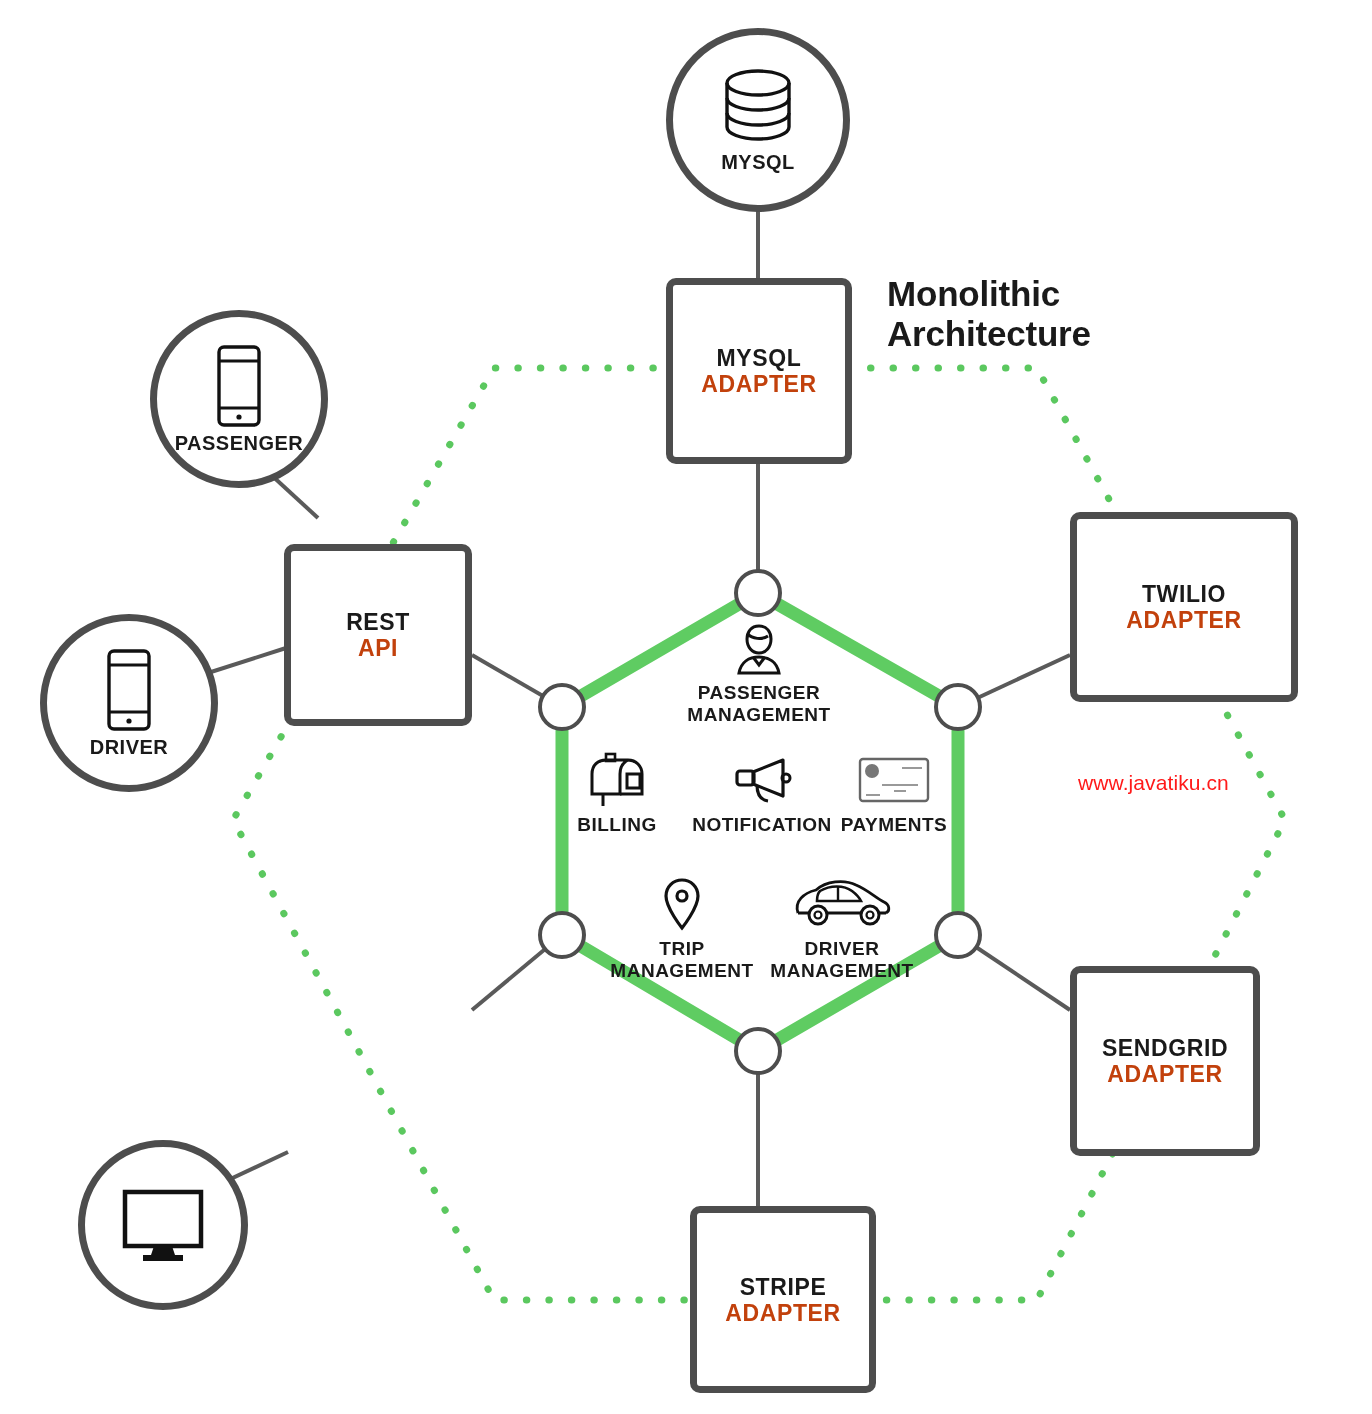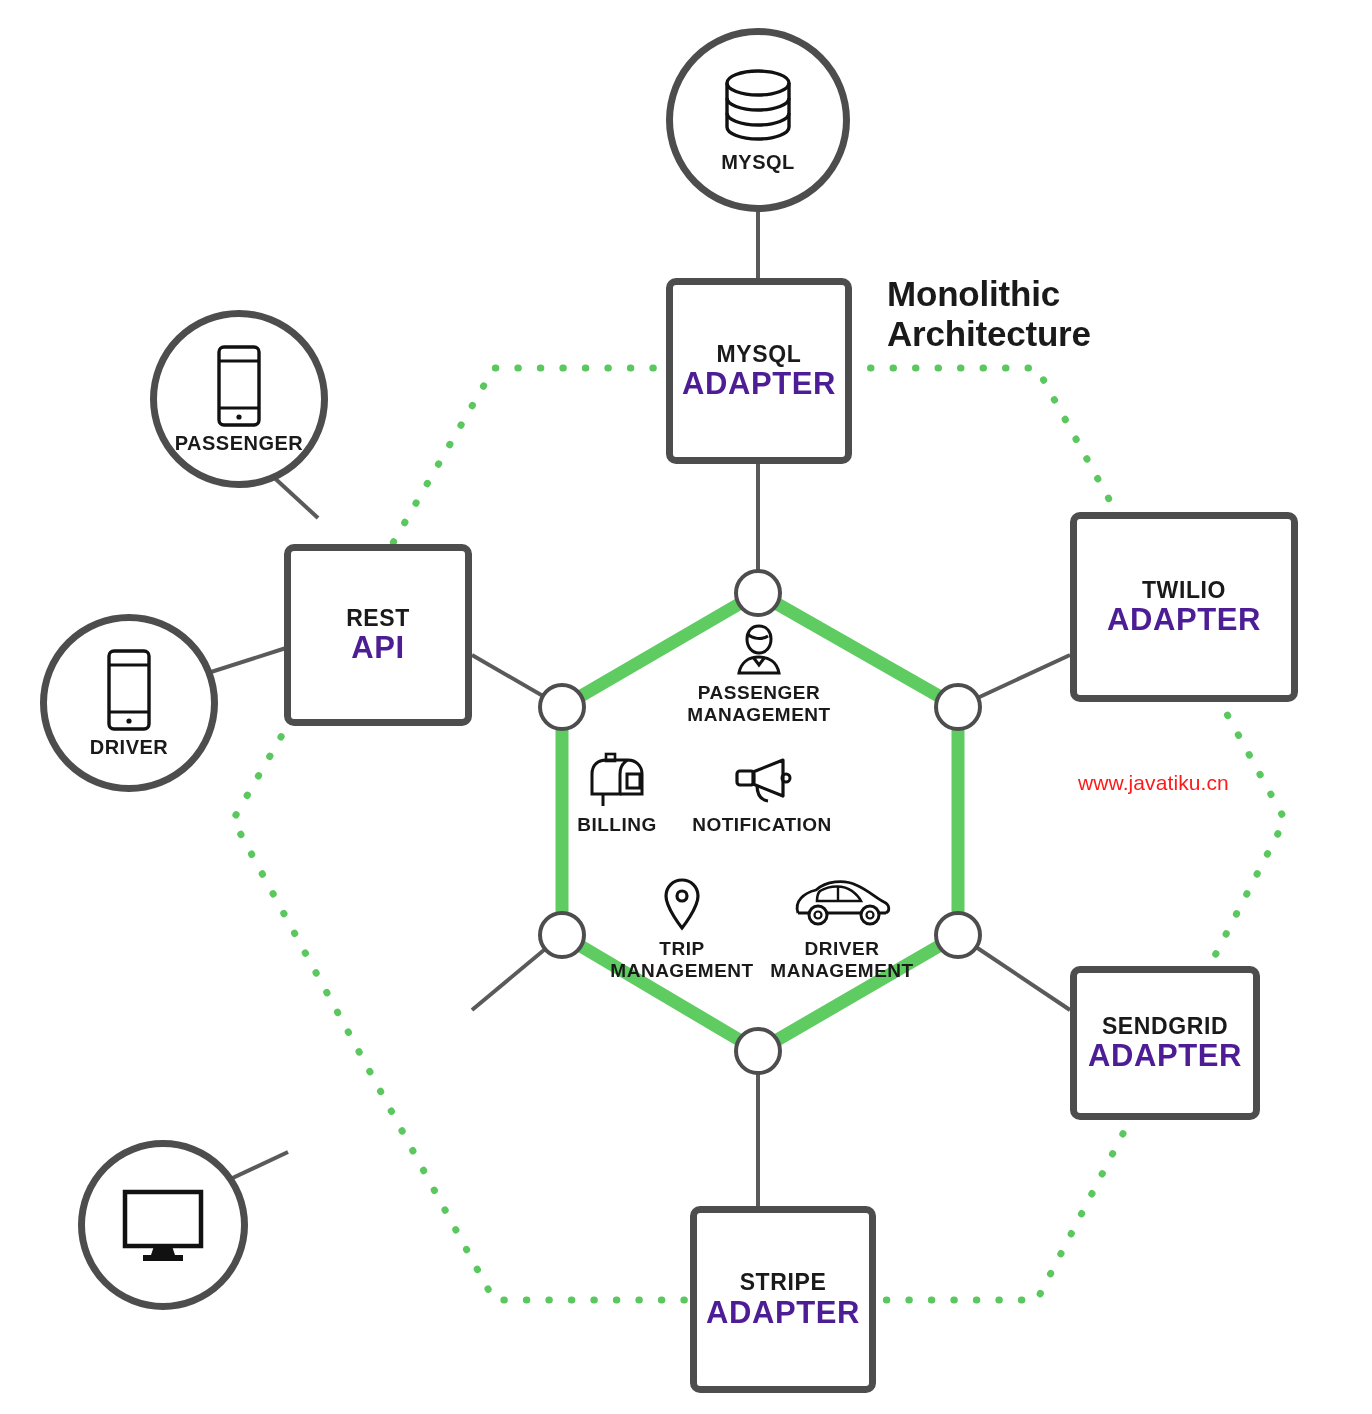--- a/index.html
+++ b/index.html
@@ -4,21 +4,21 @@
 <style>
   html,body{margin:0;padding:0;background:#ffffff;}
   body{font-family:"Liberation Sans", sans-serif;}
   #stage{position:relative;width:1372px;height:1414px;background:#ffffff;overflow:hidden;}
   #svg-layer{position:absolute;left:0;top:0;width:1372px;height:1414px;}
 
   .node-box{position:absolute;box-sizing:border-box;background:#ffffff;
     border:7px solid #4d4d4d;border-radius:10px;
     display:flex;flex-direction:column;align-items:center;justify-content:center;}
   .node-box .l1{font-size:23px;font-weight:bold;color:#1a1a1a;letter-spacing:.6px;line-height:1.13;}
-  .node-box .l2{font-size:31px;font-weight:bold;color:#4c1d95;letter-spacing:.6px;line-height:1.13;}
+  .node-box .l2{font-size:23px;font-weight:bold;color:#c2410c;letter-spacing:.6px;line-height:1.13;}
 
   .node-circle{position:absolute;box-sizing:border-box;background:#ffffff;
     border:7px solid #4d4d4d;border-radius:50%;
     display:flex;flex-direction:column;align-items:center;justify-content:center;}
   .node-circle .clabel{font-size:20px;font-weight:bold;color:#1a1a1a;letter-spacing:.5px;margin-top:4px;}
   .node-circle .cicon{display:flex;align-items:center;justify-content:center;}
 
   .service{position:absolute;display:flex;flex-direction:column;align-items:center;text-align:center;}
   .service .sicon{display:flex;align-items:center;justify-content:center;height:56px;}
   .service .slabel{font-size:19px;font-weight:bold;color:#1a1a1a;letter-spacing:.5px;line-height:1.18;margin-top:6px;white-space:pre-line;}
@@ -114,21 +114,21 @@
   <div class="node-box" style="left:666px;top:278px;width:186px;height:186px;">
     <div class="l1">MYSQL</div>
     <div class="l2">ADAPTER</div>
   </div>
 
   <div class="node-box" style="left:1070px;top:512px;width:228px;height:190px;">
     <div class="l1">TWILIO</div>
     <div class="l2">ADAPTER</div>
   </div>
 
-  <div class="node-box" style="left:1070px;top:966px;width:190px;height:154px;">
+  <div class="node-box" style="left:1070px;top:966px;width:190px;height:190px;">
     <div class="l1">SENDGRID</div>
     <div class="l2">ADAPTER</div>
   </div>
 
   <div class="node-box" style="left:690px;top:1206px;width:186px;height:187px;">
     <div class="l1">STRIPE</div>
     <div class="l2">ADAPTER</div>
   </div>
 
   <div class="node-box" style="left:284px;top:514px;width:188px;height:182px;margin-top:30px;">
@@ -168,20 +168,33 @@
       <svg width="62" height="52" viewBox="0 0 62 52">
         <path d="M52 6 L22 18 v12 L52 42 z" fill="none" stroke="#111" stroke-width="3.2" stroke-linejoin="round"></path>
         <rect x="6" y="17" width="17" height="14" rx="3" fill="none" stroke="#111" stroke-width="3.2"></rect>
         <circle cx="55" cy="24" r="4" fill="none" stroke="#111" stroke-width="3"></circle>
         <path d="M26 31 c0 10 4 15 11 16" fill="none" stroke="#111" stroke-width="3.2"></path>
       </svg>
     </span>
     <span class="slabel">NOTIFICATION</span>
   </div>
 
+  <div class="service" style="left:836px;top:752px;width:116px;">
+    <span class="sicon">
+      <svg width="72" height="48" viewBox="0 0 72 48">
+        <rect x="2" y="3" width="68" height="42" rx="3" fill="#fff" stroke="#666" stroke-width="2.4"></rect>
+        <circle cx="14" cy="15" r="7" fill="#777"></circle>
+        <line x1="44" y1="12" x2="64" y2="12" stroke="#999" stroke-width="2"></line>
+        <line x1="24" y1="29" x2="60" y2="29" stroke="#999" stroke-width="2"></line>
+        <line x1="36" y1="35" x2="48" y2="35" stroke="#999" stroke-width="2"></line>
+        <line x1="8" y1="39" x2="22" y2="39" stroke="#999" stroke-width="2"></line>
+      </svg>
+    </span>
+    <span class="slabel">PAYMENTS</span>
+  </div>
 
   <div class="service" style="left:604px;top:876px;width:156px;">
     <span class="sicon">
       <svg width="40" height="56" viewBox="0 0 40 56">
         <path d="M20 4 c-9 0 -16 7 -16 16 c0 12 16 32 16 32 c0 0 16 -20 16 -32 c0 -9 -7 -16 -16 -16 z" fill="none" stroke="#111" stroke-width="3.2"></path>
         <circle cx="20" cy="20" r="5" fill="none" stroke="#111" stroke-width="3.2"></circle>
       </svg>
     </span>
     <span class="slabel">TRIP
 MANAGEMENT</span>

